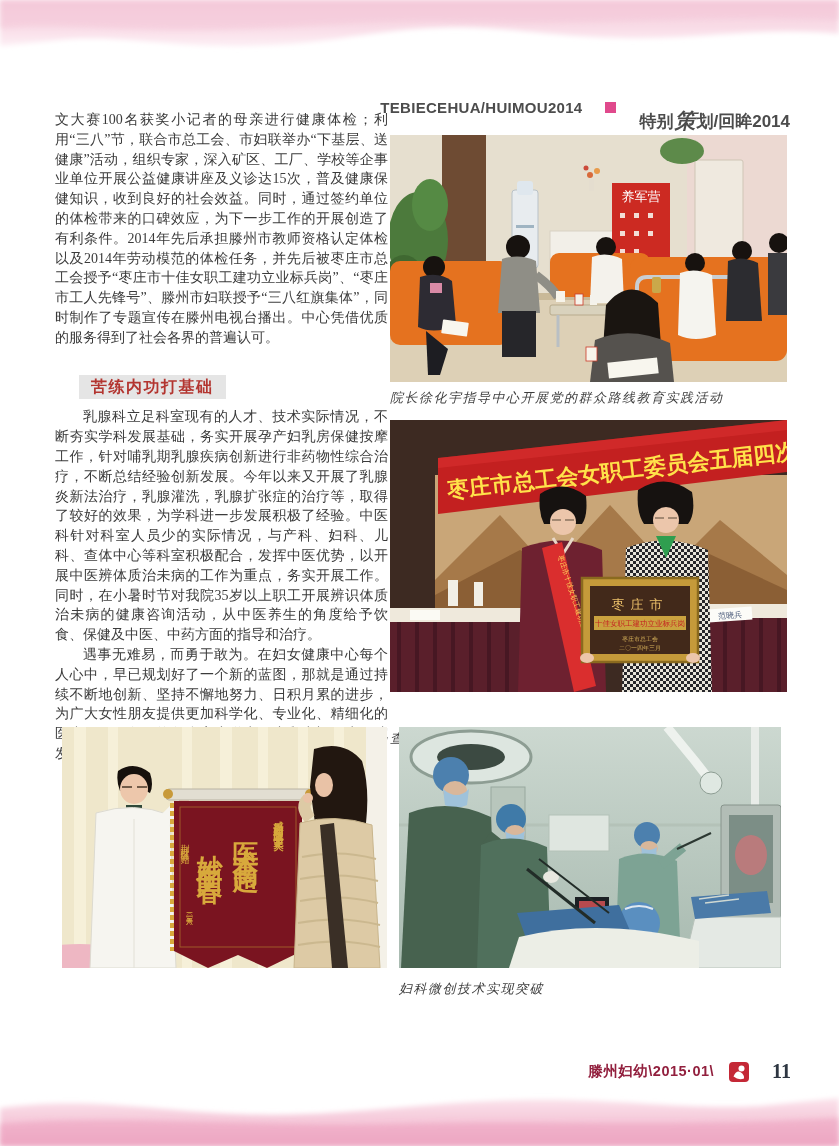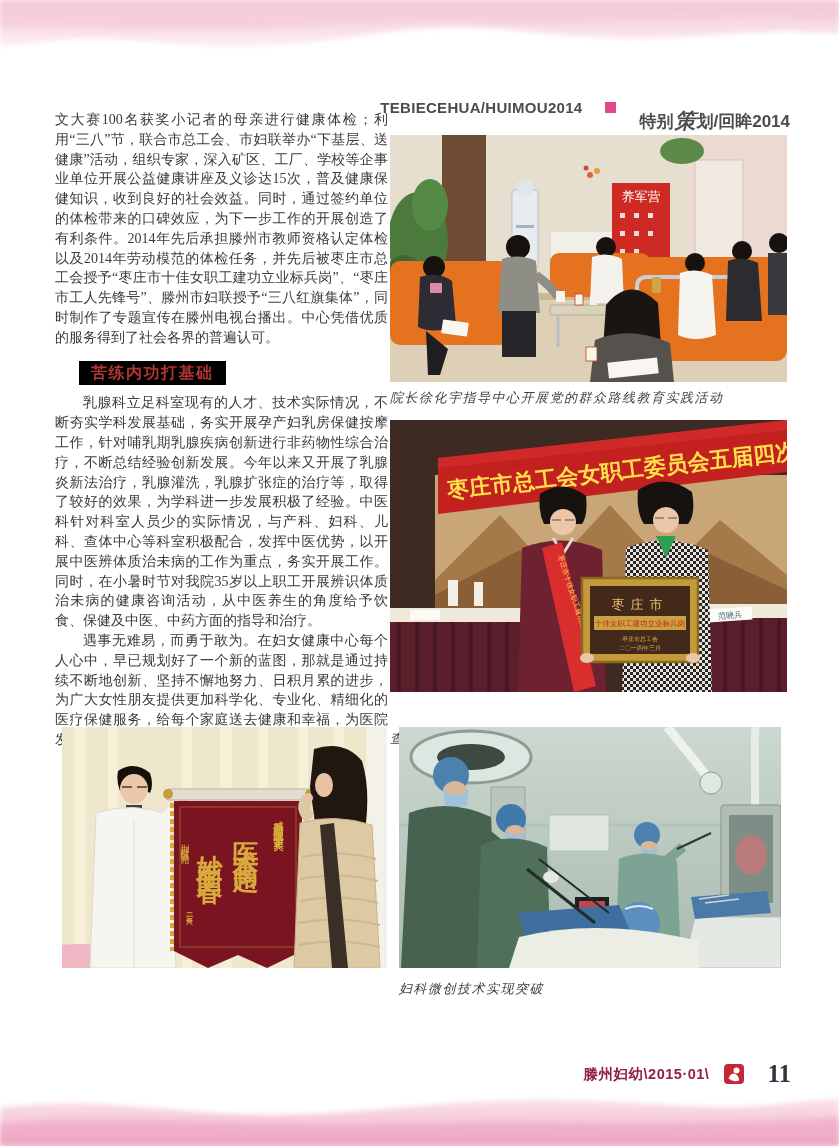--- a/index.html
+++ b/index.html
@@ -14,41 +14,41 @@
   .header .eyebrow{font-size:15px;font-weight:bold;letter-spacing:.3px;}
   .header .sq{width:11px;height:11px;background:#e0498c;}
   .header .title{font-size:17px;font-weight:bold;display:flex;align-items:center;margin-top:28px;}
   .header .script{font-family:"DejaVu Serif",serif;font-style:italic;font-size:21px;
                   font-weight:bold;margin:0 1px;}
   
   .article{position:absolute;left:55px;top:110px;width:333px;font-size:14px;
            line-height:19.8px;color:#3b3b3b;text-align:justify;}
   .article p{margin:0;}
   .article .indent{text-indent:2em;}
-  .sec-head{display:inline-block;margin:13px 0 8px 24px;padding:2px 12px 3px;
-            background:#000000;color:#b33530;font-weight:bold;font-size:16px;
+  .sec-head{display:inline-block;margin:27px 0 8px 24px;padding:2px 12px 3px;
+            background:#e5e5e5;color:#b33530;font-weight:bold;font-size:16px;
             font-family:"Liberation Sans",sans-serif;letter-spacing:1.5px;}
   
   figure{margin:0;position:absolute;padding:0;}
   figure svg{display:block;}
   .caption{position:absolute;font-size:13px;color:#3e3e3e;text-align:left;
            font-style:italic;letter-spacing:1.5px;font-family:"Liberation Serif",serif;}
   
   .v-text{position:absolute;writing-mode:vertical-rl;text-orientation:upright;
           color:#d8a93c;font-family:"Liberation Serif",serif;line-height:1;}
   .p3-col-r{left:211px;top:86px;font-size:10px;letter-spacing:2px;font-weight:bold;}
   .p3-big1{left:170px;top:95px;font-size:26px;font-weight:bold;letter-spacing:8px;}
   .p3-big2{left:134px;top:107px;font-size:26px;font-weight:bold;letter-spacing:8px;}
   .p3-col-l{left:118px;top:110px;font-size:9px;letter-spacing:2px;}
   .p3-date{left:123px;top:180px;font-size:7px;letter-spacing:1px;}
   
   .footer{position:absolute;top:1060px;right:48px;display:flex;align-items:center;gap:15px;}
   .footer .journal{color:#92203e;font-size:14.5px;font-weight:bold;letter-spacing:.5px;
                    font-family:"Liberation Sans",sans-serif;}
-  .footer .pagenum{color:#2e3642;font-size:25px;font-weight:bold;margin-left:8px;
+  .footer .pagenum{color:#2e3642;font-size:20px;font-weight:bold;margin-left:8px;
                    font-family:"Liberation Serif",serif;}
 </style>
 </head>
 <body>
 
 <div class="page">
 
   <svg class="band-top" viewBox="0 0 839 58" preserveAspectRatio="none" aria-hidden="true">
     <defs>
       <linearGradient id="tg" x1="0" y1="0" x2="0" y2="1">

